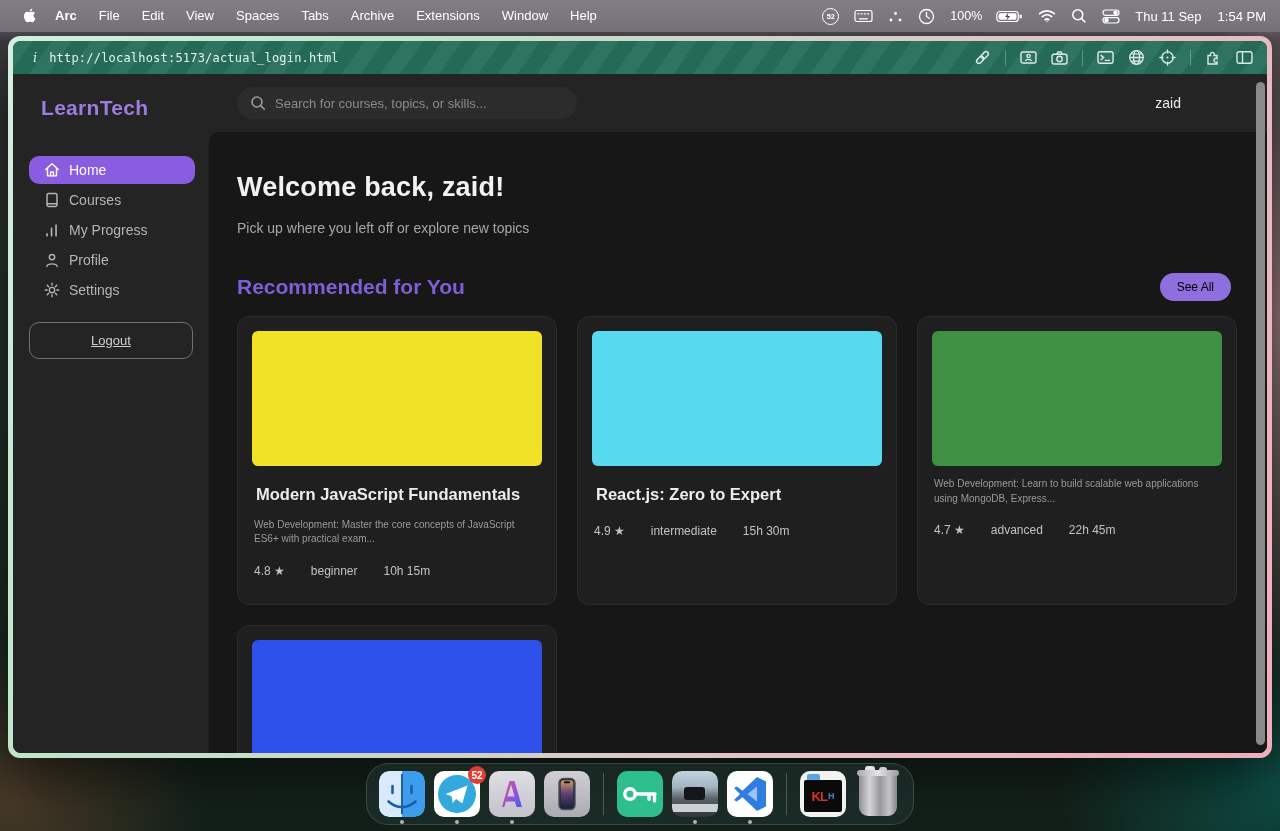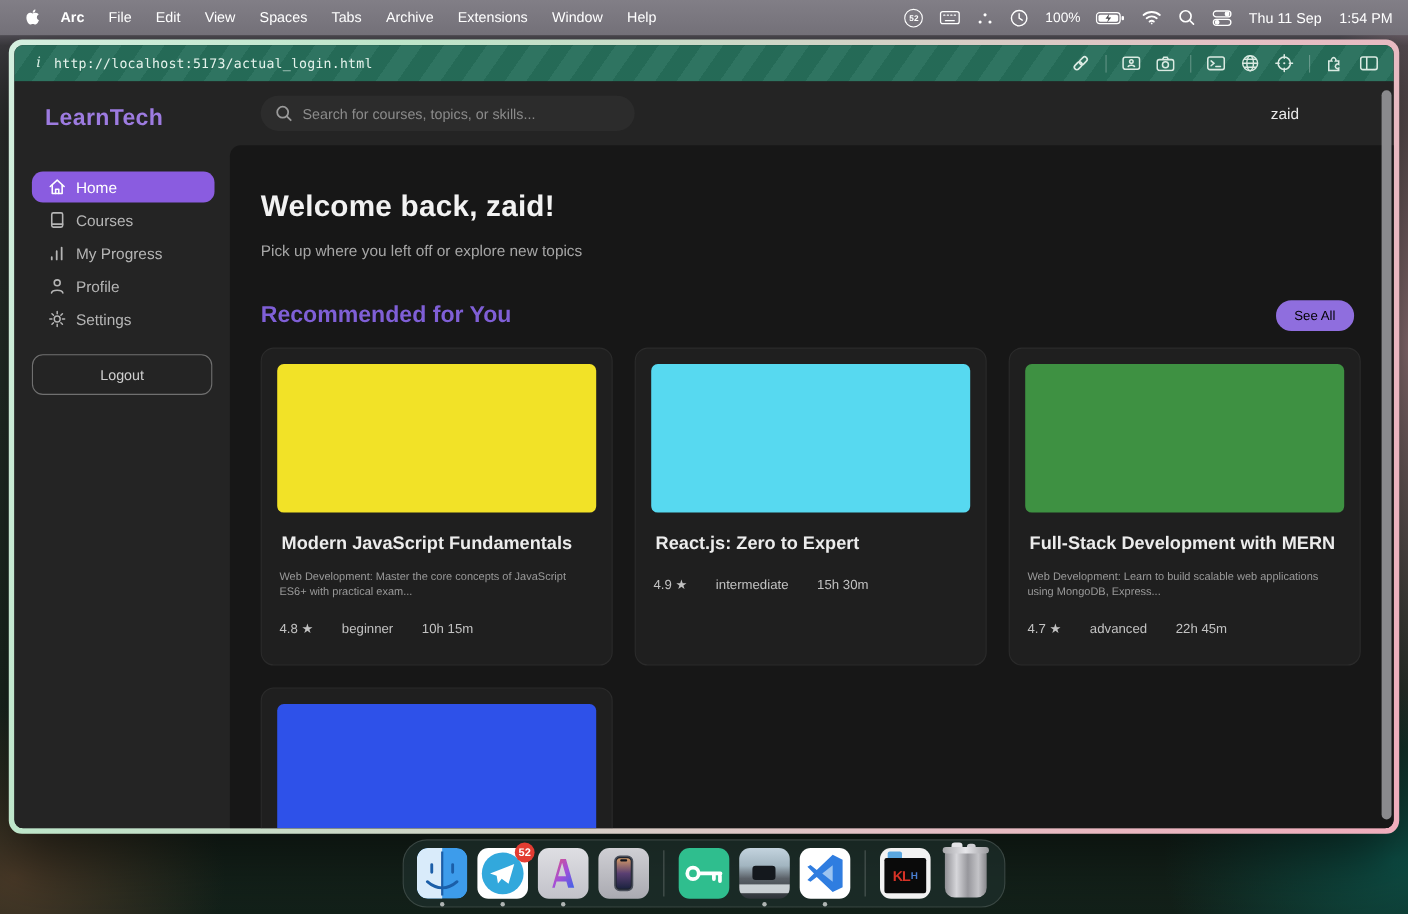--- a/index.html
+++ b/index.html
@@ -45,21 +45,21 @@
 
   
   .page{flex:1;display:flex;position:relative;background:#242424;min-height:0;}
   .sidebar{width:196px;flex:0 0 196px;padding:14px 14px 0 16px;}
   .brand{color:#9d7be0;font-size:21px;font-weight:bold;margin:8px 0 36px 12px;letter-spacing:.3px;}
   .nav{display:flex;flex-direction:column;gap:2px;}
   .nav-item{display:flex;align-items:center;gap:8px;padding:5px 14px;border-radius:10px;color:#b5b5b5;font-size:14px;}
   .nav-item.active{background:#8a5ce0;color:#fff;}
   .nav-item svg{flex:0 0 auto;}
   .logout{display:block;margin-top:18px;width:164px;padding:10px 0;border:1px solid #707070;border-radius:10px;
-    background:transparent;color:#cfcfcf;font-size:13px;text-align:center;font-family:inherit;}
+    background:transparent;color:#cfcfcf;font-size:13px;text-align:center;font-family:inherit;text-decoration:underline;}
 
   .main{flex:1;display:flex;flex-direction:column;min-width:0;}
   .header{flex:0 0 58px;height:58px;display:flex;align-items:center;padding-left:28px;}
   .search{width:340px;height:32px;border-radius:16px;background:#2c2c2c;display:flex;align-items:center;padding:0 13px;gap:9px;}
   .search input{flex:1;background:none;border:none;outline:none;color:#ddd;font-size:13px;font-family:inherit;}
   .search input::placeholder{color:#8b8b8b;}
   .username{margin-left:auto;margin-right:86px;color:#eaeaea;font-size:14px;}
 
   .content{flex:1;background:#171717;border-top-left-radius:10px;padding:26px 30px 0 28px;overflow:hidden;}
   .welcome{color:#f2f2f2;font-size:27px;font-weight:800;margin-top:14px;letter-spacing:.2px;}
@@ -329,21 +329,20 @@
               <div class="thumb" style="background: rgb(87, 217, 240);"></div>
               <h3>React.js: Zero to Expert</h3>
               <div class="meta">
                 <span>4.9 ★</span>
                 <span>intermediate</span>
                 <span>15h 30m</span>
               </div>
             </div>
             <div class="card">
               <div class="thumb" style="background: rgb(62, 145, 66);"></div>
-              <h3>Full-Stack Development with MERN</h3>
               <div class="desc">Web Development: Learn to build scalable web applications using MongoDB, Express...</div>
               <div class="meta">
                 <span>4.7 ★</span>
                 <span>advanced</span>
                 <span>22h 45m</span>
               </div>
             </div>
           </div>
 
           <div class="row2">

